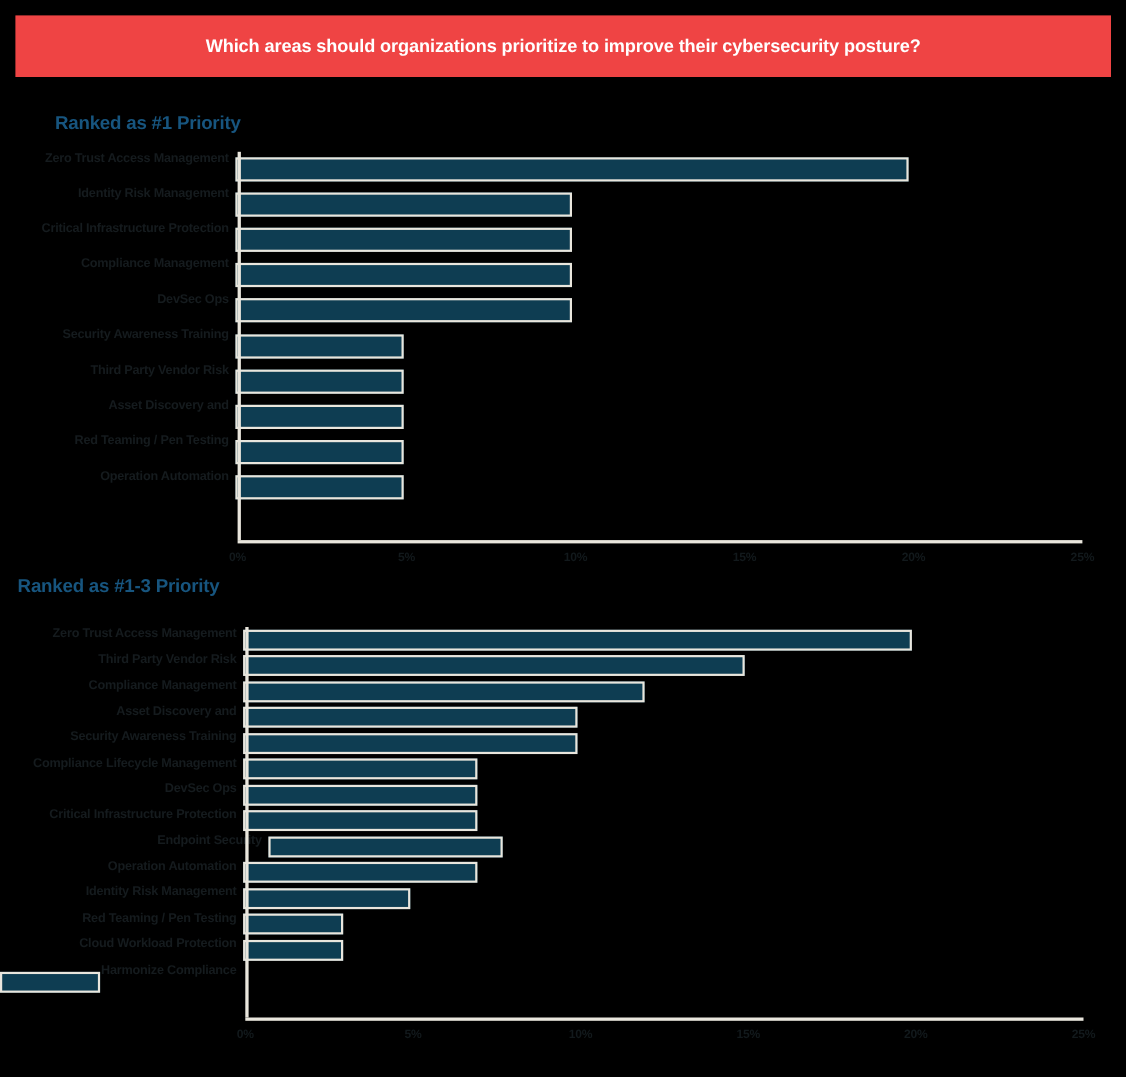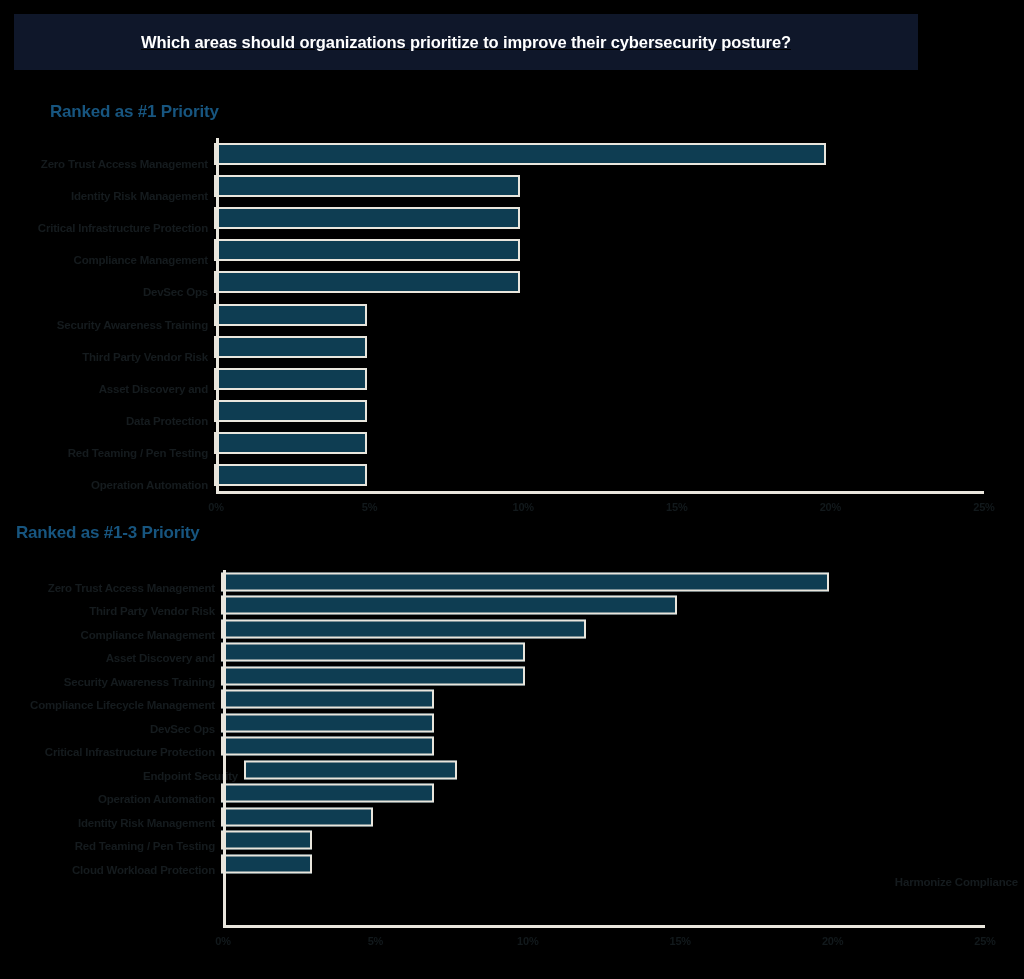--- a/index.html
+++ b/index.html
@@ -13,28 +13,27 @@
     overflow: hidden;
     font-family: "Liberation Sans", sans-serif;
     position: relative;
   }
 
   
   .header-banner {
     position: absolute;
     left: 14px;
     top: 14px;
-    width: 904px;
+    width: 996px;
     height: 56px;
-    background: #0f172a;
+    background: #ef4444;
     display: flex;
     align-items: center;
     justify-content: center;
     box-sizing: border-box;
-    text-decoration: underline;
   }
   .header-title {
     color: #ffffff;
     font-size: 16.5px;
     font-weight: bold;
     letter-spacing: -0.1px;
     text-align: center;
     white-space: nowrap;
   }
 
@@ -72,21 +71,21 @@
     position: absolute;
     left: 0;
     top: 0;
     width: 100%;
   }
 
   
   .bar-row {
     position: relative;
     display: flex;
-    align-items: flex-end;
+    align-items: flex-start;
     width: 100%;
     box-sizing: border-box;
   }
   .bar-label {
     color: #151b1e;
     font-size: 11.5px;
     font-weight: bold;
     letter-spacing: -0.2px;
     text-align: right;
     white-space: nowrap;
@@ -198,26 +197,20 @@
         </div>
       </div>
       <div class="bar-row" style="height: 32.1px;">
         <div class="bar-label">Third Party Vendor Risk</div>
         <div class="bar-track">
           <div class="bar-fill" style="width: 153px;"></div>
         </div>
       </div>
       <div class="bar-row" style="height: 32.1px;">
         <div class="bar-label">Asset Discovery and</div>
-        <div class="bar-track">
-          <div class="bar-fill" style="width: 153px;"></div>
-        </div>
-      </div>
-      <div class="bar-row" style="height: 32.1px;">
-        <div class="bar-label">Data Protection</div>
         <div class="bar-track">
           <div class="bar-fill" style="width: 153px;"></div>
         </div>
       </div>
       <div class="bar-row" style="height: 32.1px;">
         <div class="bar-label">Red Teaming / Pen Testing</div>
         <div class="bar-track">
           <div class="bar-fill" style="width: 153px;"></div>
         </div>
       </div>

